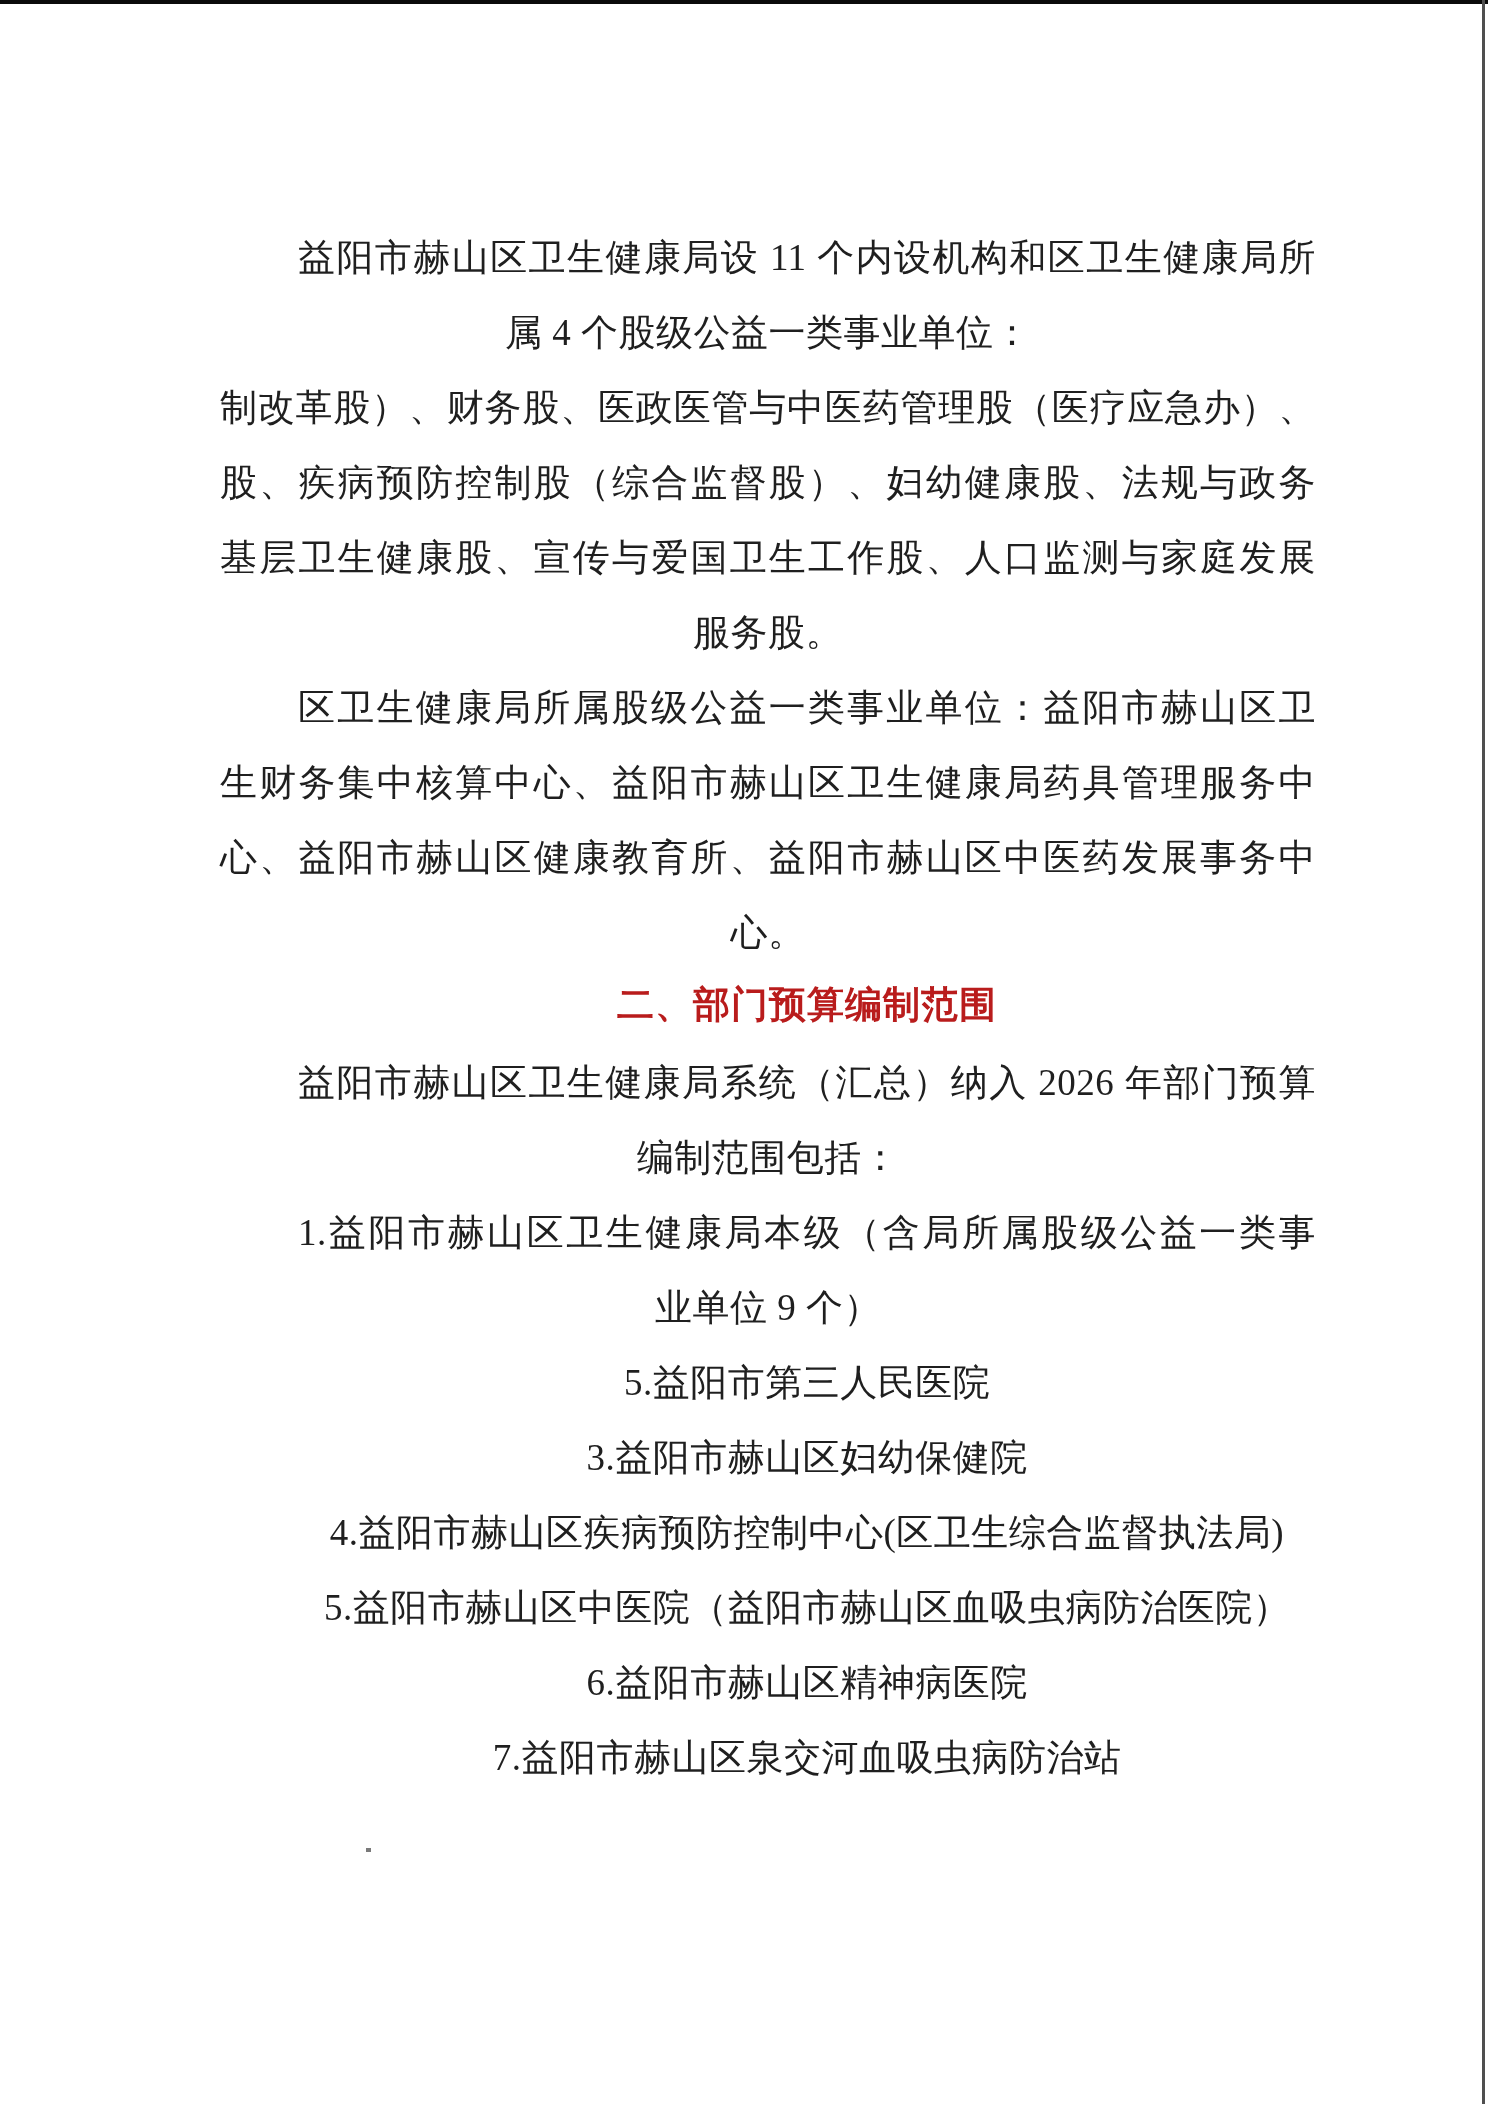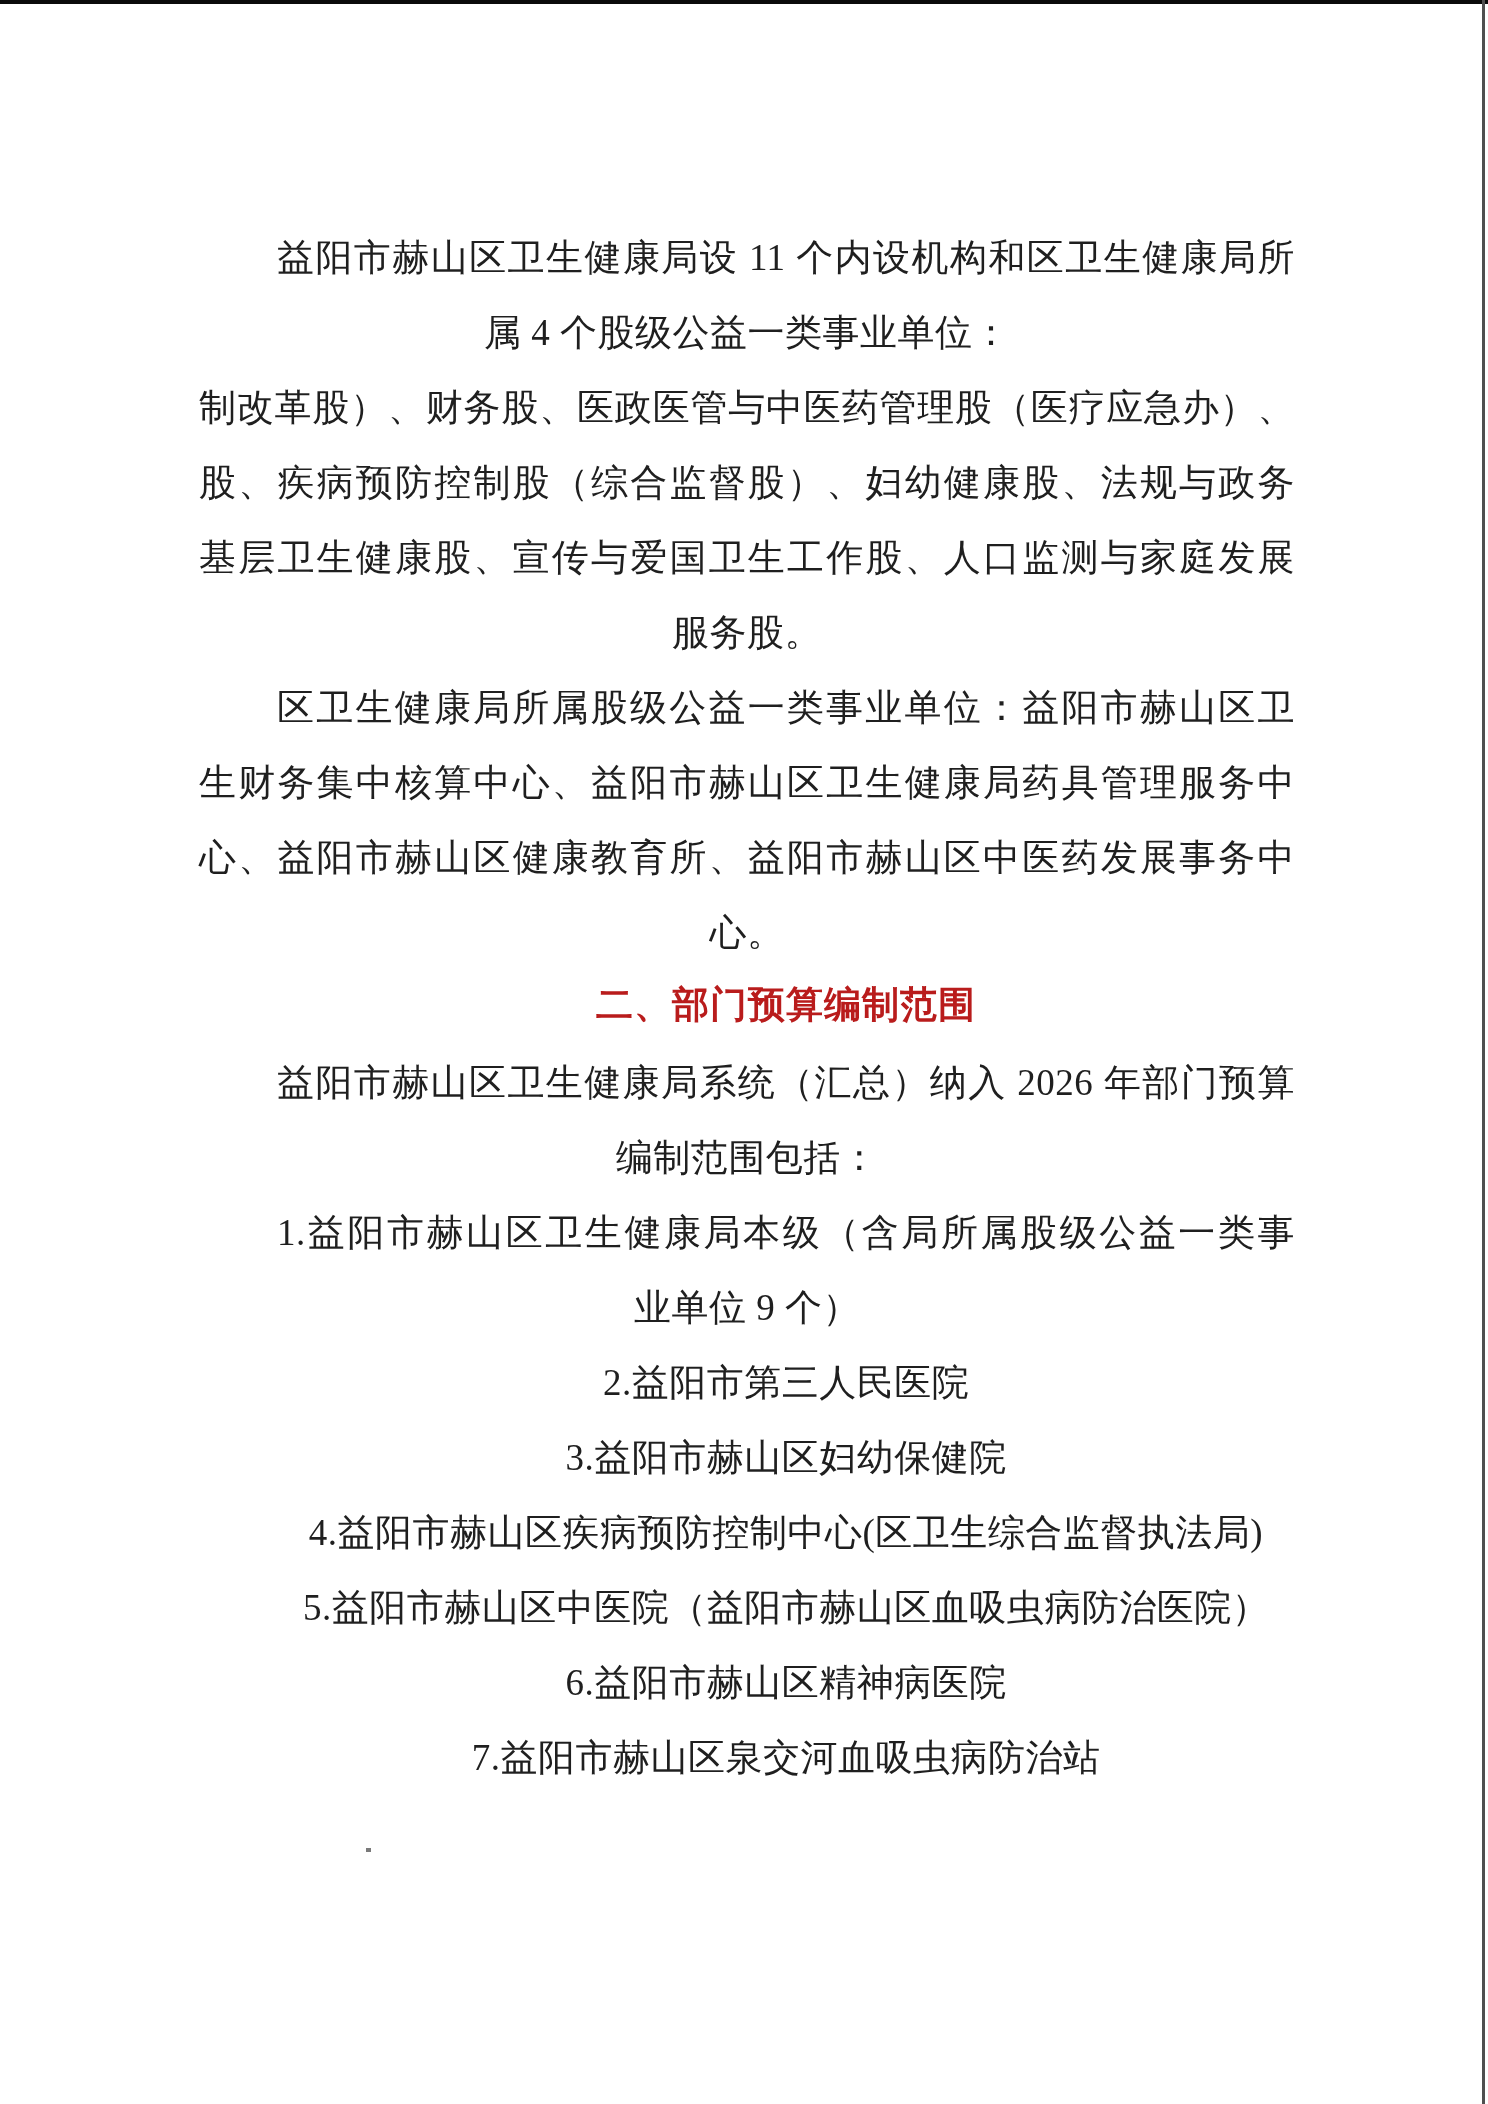--- a/index.html
+++ b/index.html
@@ -30,21 +30,21 @@
   }
   .scan-speck {
     position: absolute;
     left: 366px; top: 1848px;
     width: 5px; height: 4px;
     background: #7a7a7a;
   }
   
   .textblock {
     position: absolute;
-    left: 199px;
+    left: 220px;
     top: 220px;
     width: 1096px;
     color: #1f1f1f;
     font-size: 37px;
     line-height: 75px;
   }
   .line {
     height: 75px;
     text-align: center;
     letter-spacing: 0.5px;
@@ -80,20 +80,20 @@
     <div class="line">服务股。</div>
     <div class="line indent justify">区卫生健康局所属股级公益一类事业单位：益阳市赫山区卫</div>
     <div class="line justify">生财务集中核算中心、益阳市赫山区卫生健康局药具管理服务中</div>
     <div class="line justify">心、益阳市赫山区健康教育所、益阳市赫山区中医药发展事务中</div>
     <div class="line">心。</div>
     <div class="line indent heading">二、部门预算编制范围</div>
     <div class="line indent justify">益阳市赫山区卫生健康局系统（汇总）纳入 2026 年部门预算</div>
     <div class="line">编制范围包括：</div>
     <div class="line indent justify">1.益阳市赫山区卫生健康局本级（含局所属股级公益一类事</div>
     <div class="line">业单位 9 个）</div>
-    <div class="line indent">2.益阳市第三人民医院</div>
+    <div class="line indent">5.益阳市第三人民医院</div>
     <div class="line indent">3.益阳市赫山区妇幼保健院</div>
     <div class="line indent">4.益阳市赫山区疾病预防控制中心(区卫生综合监督执法局)</div>
     <div class="line indent">5.益阳市赫山区中医院（益阳市赫山区血吸虫病防治医院）</div>
     <div class="line indent">6.益阳市赫山区精神病医院</div>
     <div class="line indent">7.益阳市赫山区泉交河血吸虫病防治站</div>
   </div>
 </div>
 
 </body></html>

